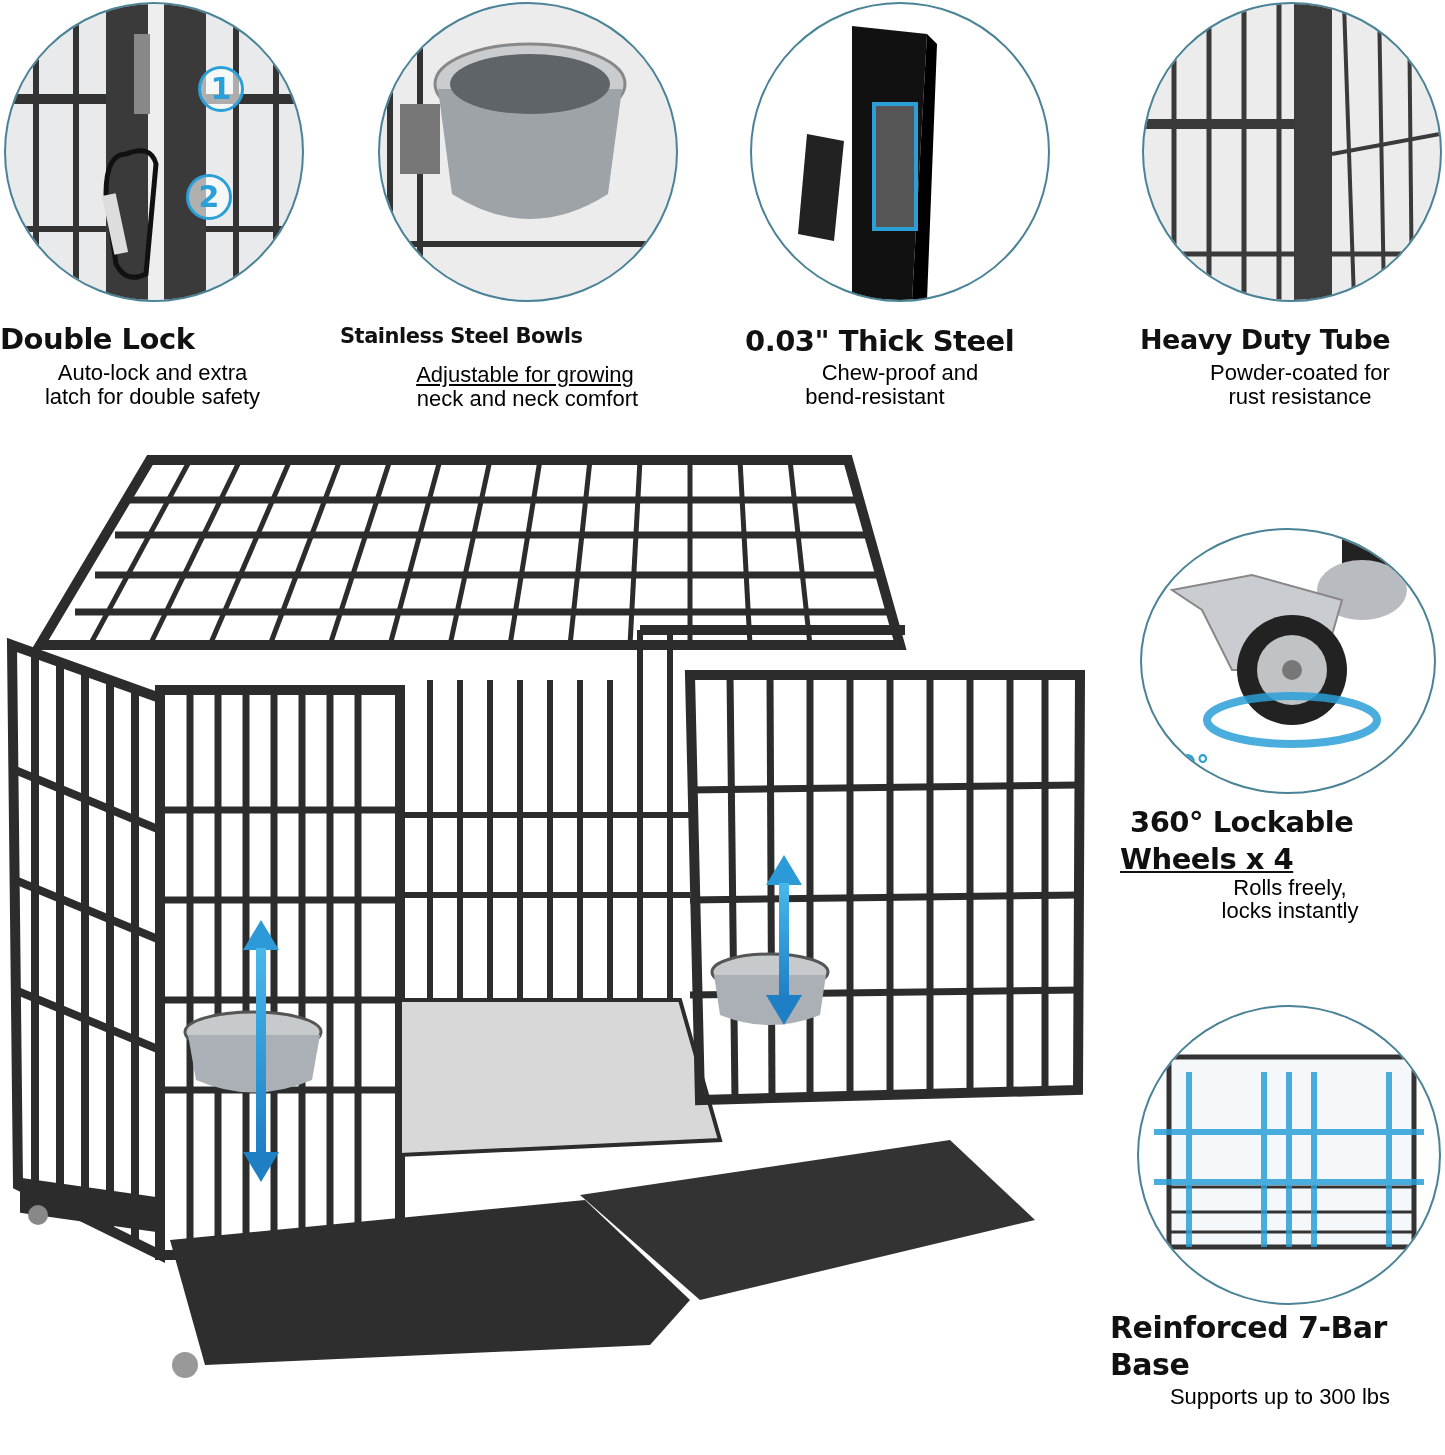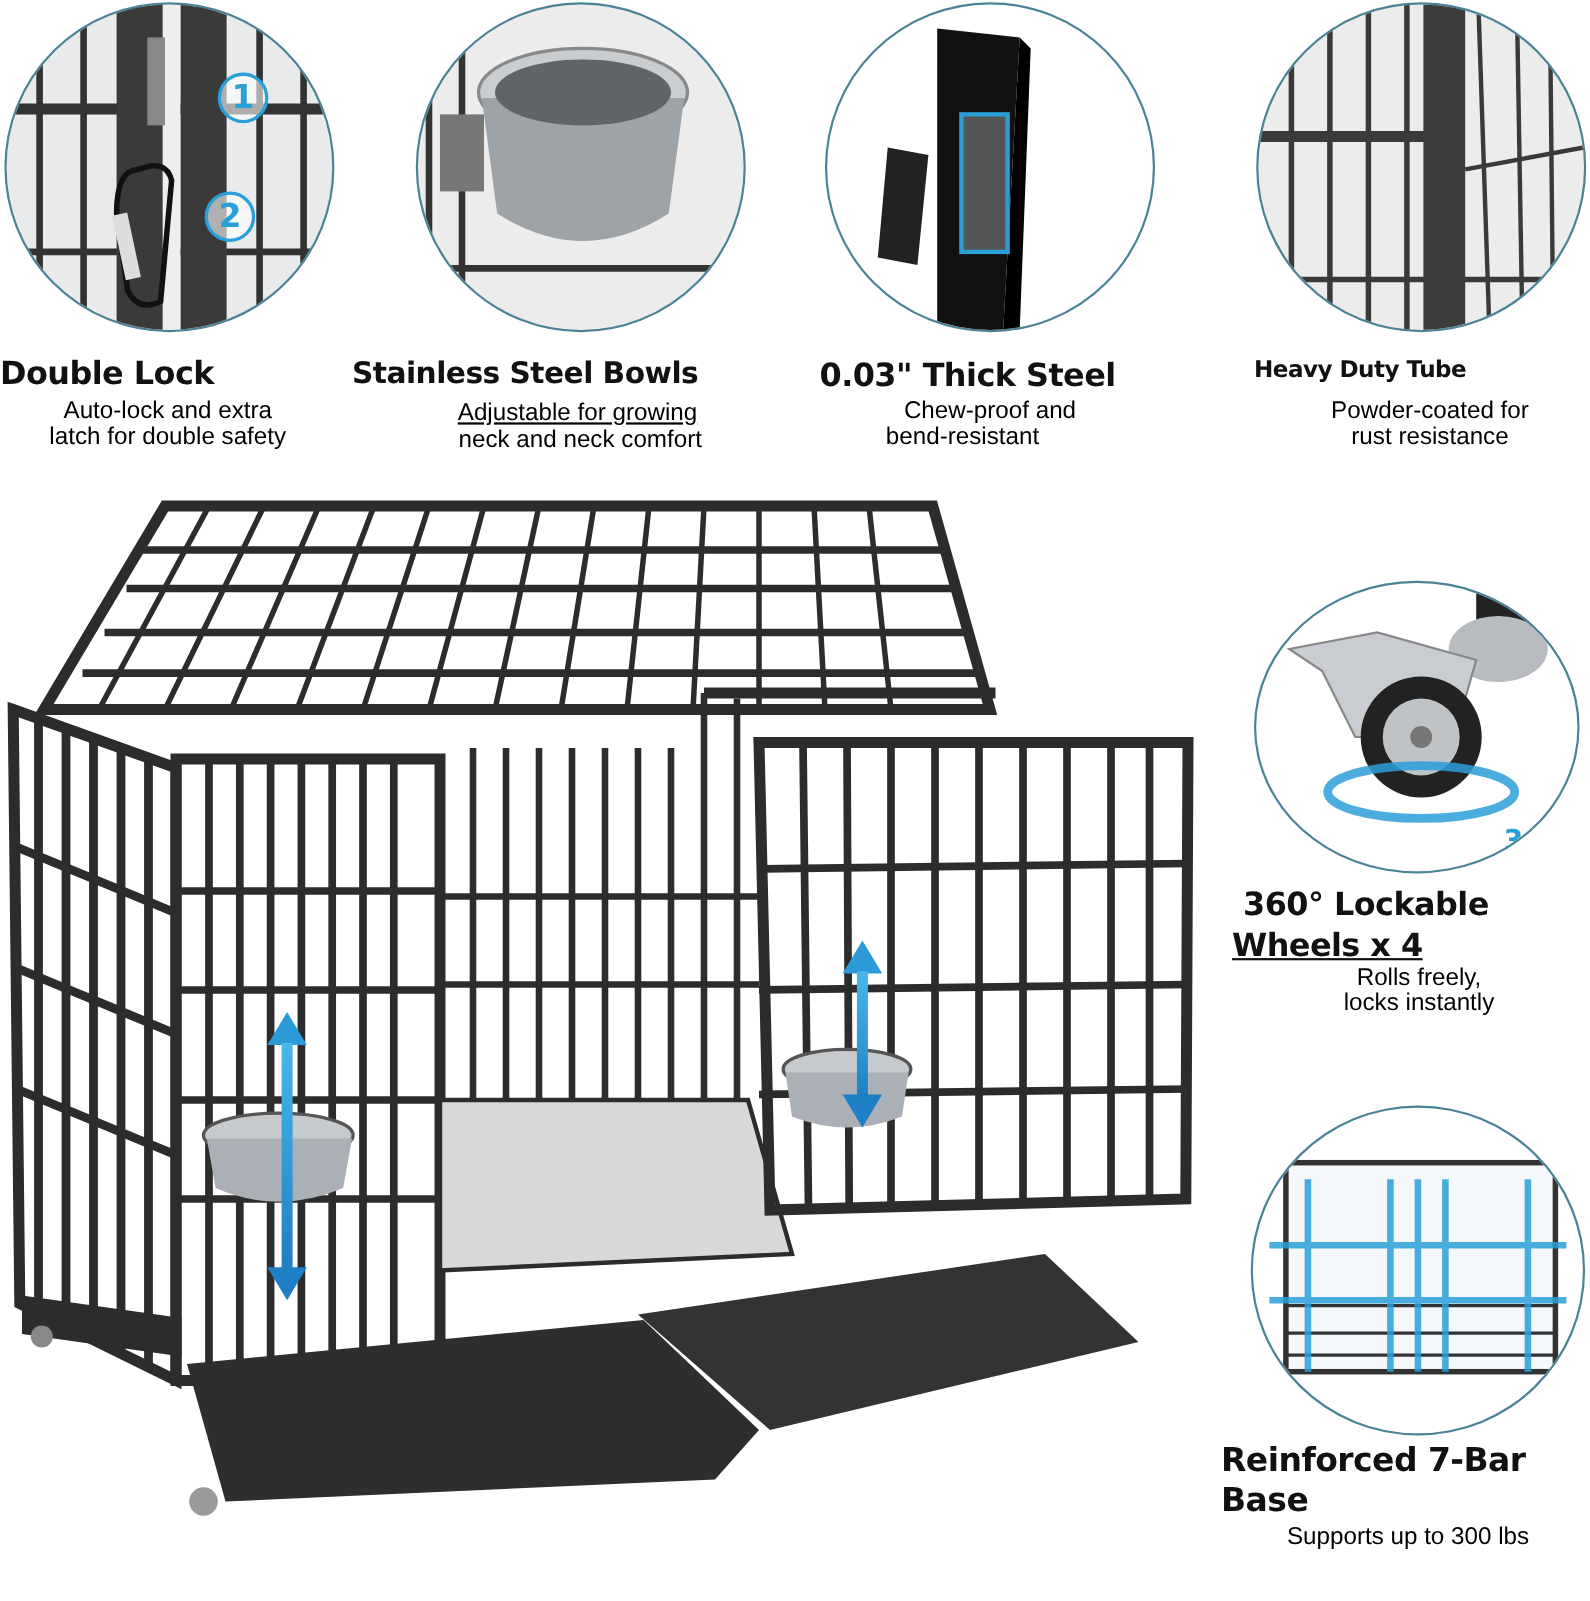--- a/index.html
+++ b/index.html
@@ -76,29 +76,29 @@
         <line x1="265" y1="0" x2="268" y2="296"></line>
       <line x1="188" y1="150" x2="296" y2="130"></line>
     </g>
   </svg>
 </div>
 
 <div class="feat-title" style="left:0;width:305px;top:322px;font-size:29px;">Double Lock</div>
 <div class="feat-desc" style="left:0;width:305px;top:361px;">Auto-lock and extra</div>
 <div class="feat-desc" style="left:0;width:305px;top:385px;">latch for double safety</div>
 
-<div class="feat-title" style="left:320px;width:390px;top:324px;font-size:27px;">Stainless Steel Bowls</div>
+<div class="feat-title" style="left:340px;width:390px;top:324px;font-size:21px;">Stainless Steel Bowls</div>
 <div class="feat-desc" style="left:340px;width:370px;top:363px;text-decoration:underline;">Adjustable for growing</div>
 <div class="feat-desc" style="left:340px;width:375px;top:387px;">neck and neck comfort</div>
 
 <div class="feat-title" style="left:745px;width:310px;top:324px;font-size:29px;">0.03" Thick Steel</div>
 <div class="feat-desc" style="left:745px;width:310px;top:361px;">Chew-proof and</div>
 <div class="feat-desc" style="left:720px;width:310px;top:385px;">bend-resistant</div>
 
-<div class="feat-title" style="left:1140px;width:305px;top:324px;font-size:21px;">Heavy Duty Tube</div>
+<div class="feat-title" style="left:1140px;width:305px;top:324px;font-size:27px;">Heavy Duty Tube</div>
 <div class="feat-desc" style="left:1145px;width:310px;top:361px;">Powder-coated for</div>
 <div class="feat-desc" style="left:1145px;width:310px;top:385px;">rust resistance</div>
 
 <div style="position:absolute;left:0;top:440px;width:1110px;height:1015px;">
   <svg width="1110" height="1015">
 
     <polygon points="150,20 848,20 900,205 40,205" fill="none" stroke="#2c2c2c" stroke-width="10"></polygon>
     <g stroke="#2c2c2c" stroke-width="7">
       <line x1="130" y1="60" x2="862" y2="60"></line>
         <line x1="115" y1="95" x2="872" y2="95"></line>
@@ -206,21 +206,21 @@
 <div class="circle" style="left:1140px;top:528px;width:292px;height:262px;border-radius:50%;background:#ffffff;">
   <svg width="292" height="262">
     <rect x="200" y="0" width="60" height="40" fill="#222"></rect>
     <ellipse cx="220" cy="60" rx="45" ry="30" fill="#b8bcc0"></ellipse>
     <polygon points="30,60 110,45 200,70 180,140 90,140 60,80" fill="#c9ccd0" stroke="#888" stroke-width="2"></polygon>
     <circle cx="150" cy="140" r="55" fill="#222"></circle>
     <circle cx="150" cy="140" r="35" fill="#c0c3c6"></circle>
     <circle cx="150" cy="140" r="10" fill="#777"></circle>
     <ellipse cx="150" cy="190" rx="85" ry="24" fill="none" stroke="#2a9fd8" stroke-width="8" opacity="0.85"></ellipse>
   </svg>
-  <div style="position:absolute;left:0;width:292px;top:220px;text-align:right;font-family:'DejaVu Sans',sans-serif;font-weight:bold;font-size:26px;color:#2a9fd8;">360°</div>
+  <div style="position:absolute;left:0;width:292px;top:220px;text-align:left;font-family:'DejaVu Sans',sans-serif;font-weight:bold;font-size:26px;color:#2a9fd8;">360°</div>
 </div>
 <div class="feat-title" style="left:1130px;width:320px;top:805px;font-size:29px;">360° Lockable</div>
 <div class="feat-title" style="left:1120px;width:320px;top:842px;font-size:29px;text-decoration:underline;">Wheels x 4</div>
 <div class="feat-desc" style="left:1130px;width:320px;top:876px;">Rolls freely,</div>
 <div class="feat-desc" style="left:1130px;width:320px;top:899px;">locks instantly</div>
 
 <div class="circle" style="left:1137px;top:1005px;width:300px;height:296px;background:#ffffff;">
   <svg width="300" height="296">
     <rect x="30" y="50" width="245" height="190" fill="#f4f8fb" stroke="#333" stroke-width="5"></rect>
     <g stroke="#333" stroke-width="3">

